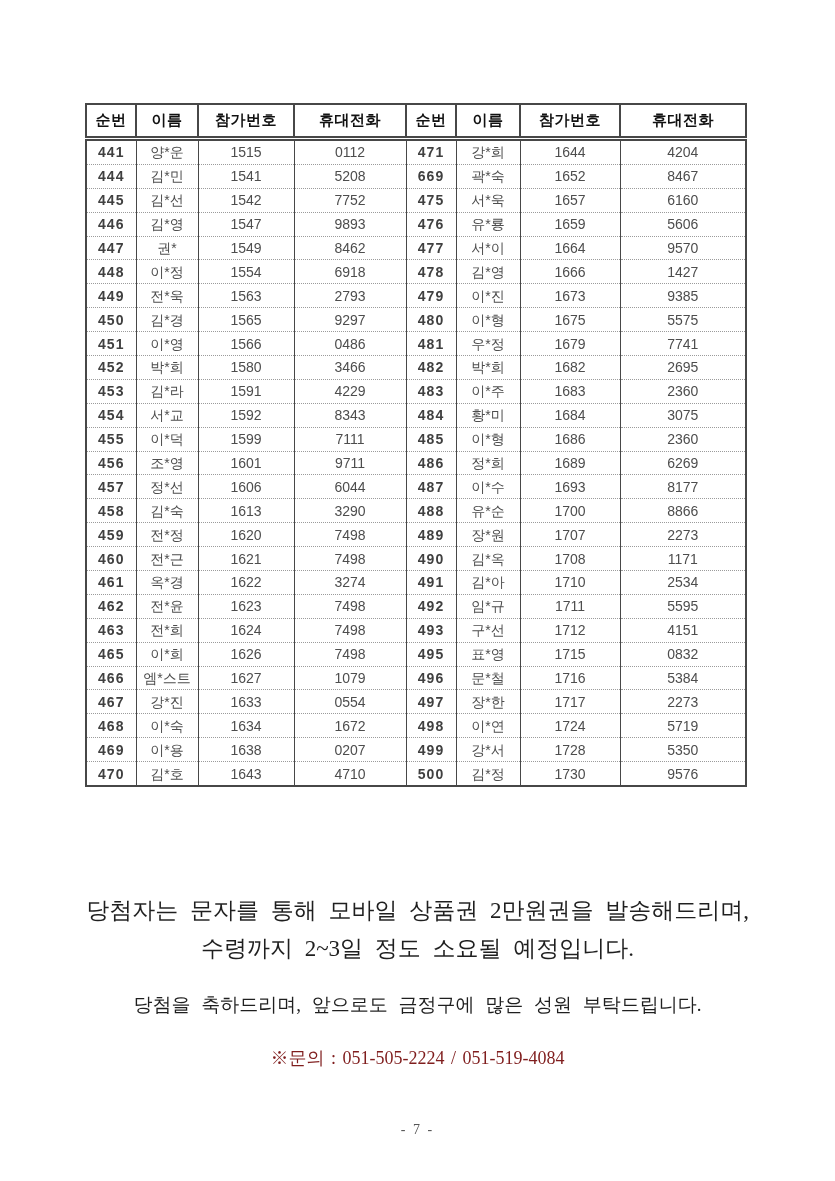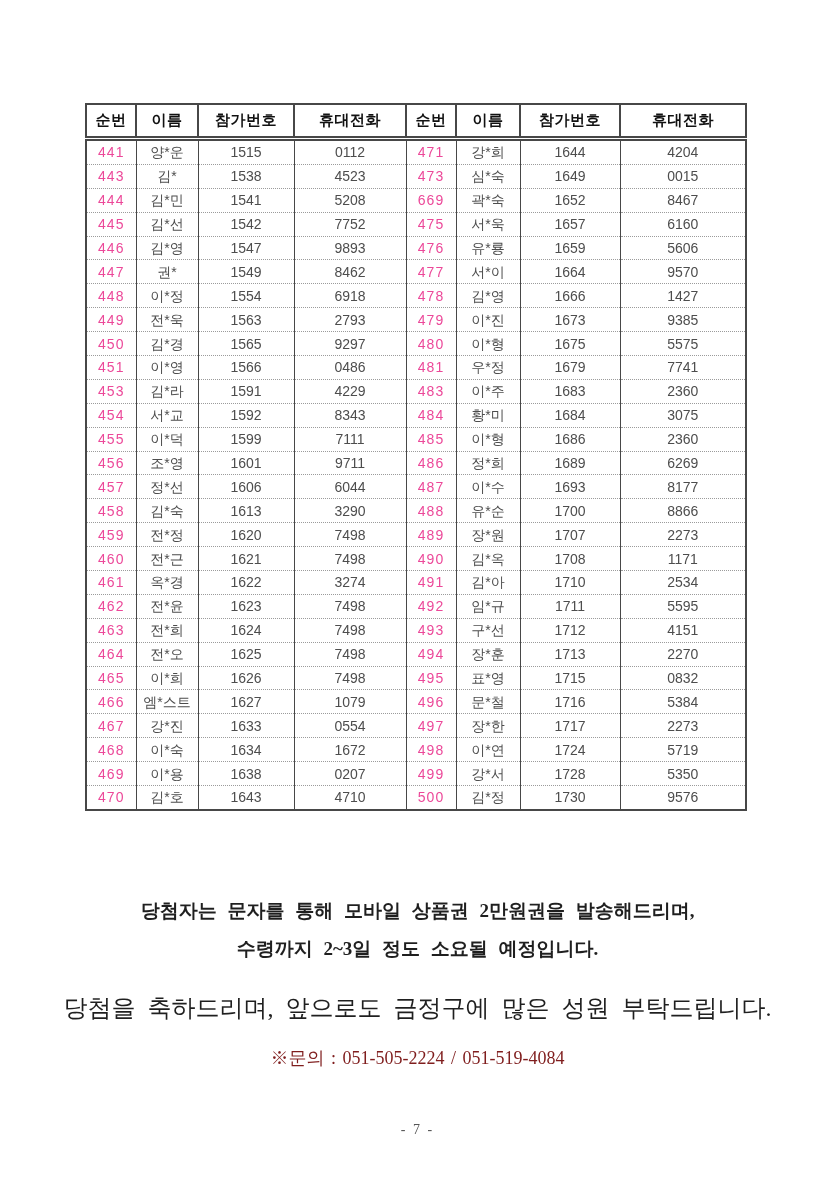--- a/index.html
+++ b/index.html
@@ -49,41 +49,40 @@
     height: 22.9px;
     padding: 0;
     text-align: center;
     font-size: 14px;
     color: #4d4d4d;
     line-height: 1;
     white-space: nowrap;
     overflow: hidden;
   }
   table.winners tbody tr:first-child td { border-top: none; }
-  table.winners td.seq { color: #ec4899; letter-spacing: 1px; }
+  table.winners td.seq { color: #404040; letter-spacing: 1px; font-weight: bold; }
 
   
   .notice {
     position: absolute;
     left: 0;
     width: 835px;
     text-align: center;
     font-family: "Liberation Serif", serif;
     color: #1f1f1f;
     word-spacing: 6px;
   }
   .notice-shipping {
     top: 892px;
-    font-size: 19px;
+    font-size: 23px;
     line-height: 38px;
-    font-weight: bold;
   }
   .notice-thanks {
     top: 992px;
-    font-size: 24px;
+    font-size: 19px;
   }
   .notice-contact {
     top: 1046px;
     font-size: 18px;
     word-spacing: 2px;
     color: #7f1d1d;
   }
   .page-number {
     position: absolute;
     left: 0;
@@ -131,30 +130,20 @@
           <td>양*운</td>
           <td>1515</td>
           <td>0112</td>
           <td class="seq">471</td>
           <td>강*희</td>
           <td>1644</td>
           <td>4204</td>
         </tr>
 
 
-        <tr>
-          <td class="seq">443</td>
-          <td>김*</td>
-          <td>1538</td>
-          <td>4523</td>
-          <td class="seq">473</td>
-          <td>심*숙</td>
-          <td>1649</td>
-          <td>0015</td>
-        </tr>
 
         <tr>
           <td class="seq">444</td>
           <td>김*민</td>
           <td>1541</td>
           <td>5208</td>
           <td class="seq">669</td>
           <td>곽*숙</td>
           <td>1652</td>
           <td>8467</td>
@@ -230,20 +219,30 @@
           <td class="seq">451</td>
           <td>이*영</td>
           <td>1566</td>
           <td>0486</td>
           <td class="seq">481</td>
           <td>우*정</td>
           <td>1679</td>
           <td>7741</td>
         </tr>
 
+        <tr>
+          <td class="seq">452</td>
+          <td>박*희</td>
+          <td>1580</td>
+          <td>3466</td>
+          <td class="seq">482</td>
+          <td>박*희</td>
+          <td>1682</td>
+          <td>2695</td>
+        </tr>
 
         <tr>
           <td class="seq">453</td>
           <td>김*라</td>
           <td>1591</td>
           <td>4229</td>
           <td class="seq">483</td>
           <td>이*주</td>
           <td>1683</td>
           <td>2360</td>
@@ -352,30 +351,20 @@
           <td class="seq">463</td>
           <td>전*희</td>
           <td>1624</td>
           <td>7498</td>
           <td class="seq">493</td>
           <td>구*선</td>
           <td>1712</td>
           <td>4151</td>
         </tr>
 
-        <tr>
-          <td class="seq">464</td>
-          <td>전*오</td>
-          <td>1625</td>
-          <td>7498</td>
-          <td class="seq">494</td>
-          <td>장*훈</td>
-          <td>1713</td>
-          <td>2270</td>
-        </tr>
 
         <tr>
           <td class="seq">465</td>
           <td>이*희</td>
           <td>1626</td>
           <td>7498</td>
           <td class="seq">495</td>
           <td>표*영</td>
           <td>1715</td>
           <td>0832</td>

